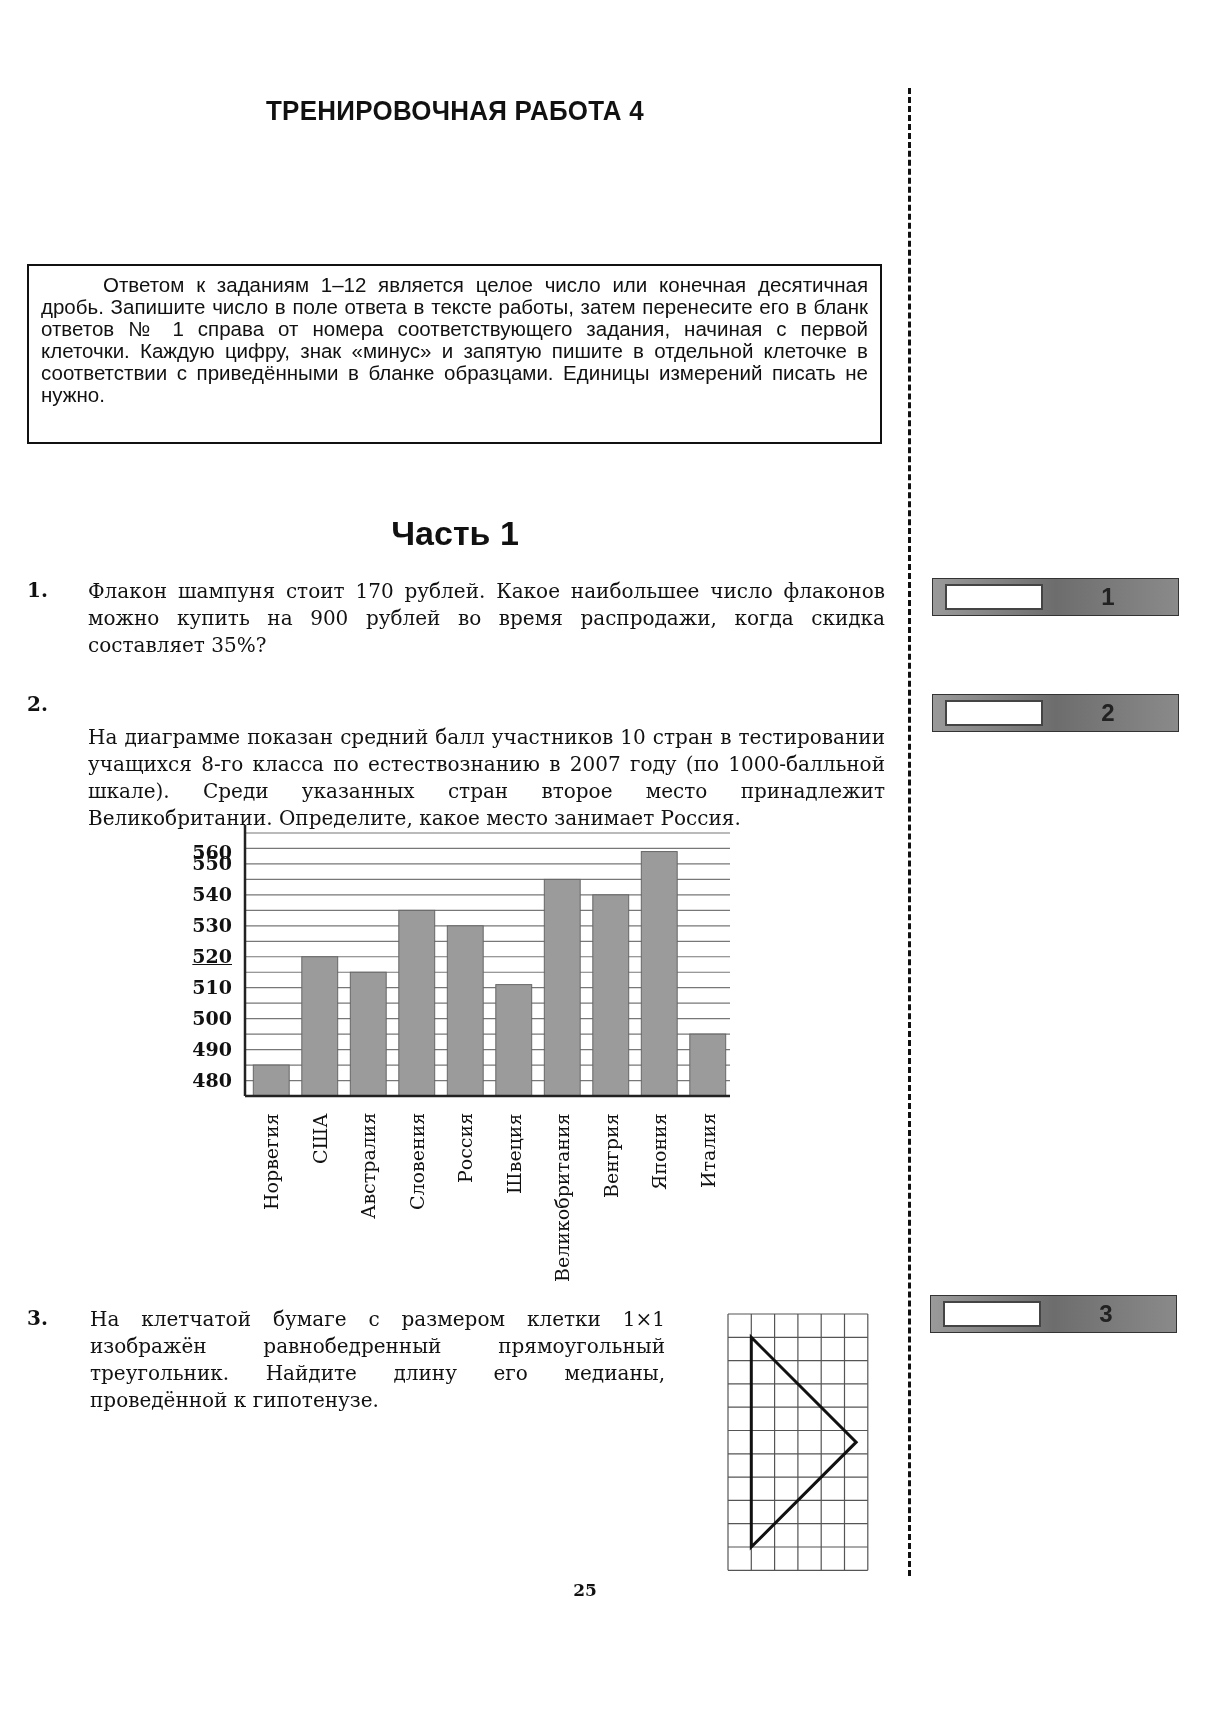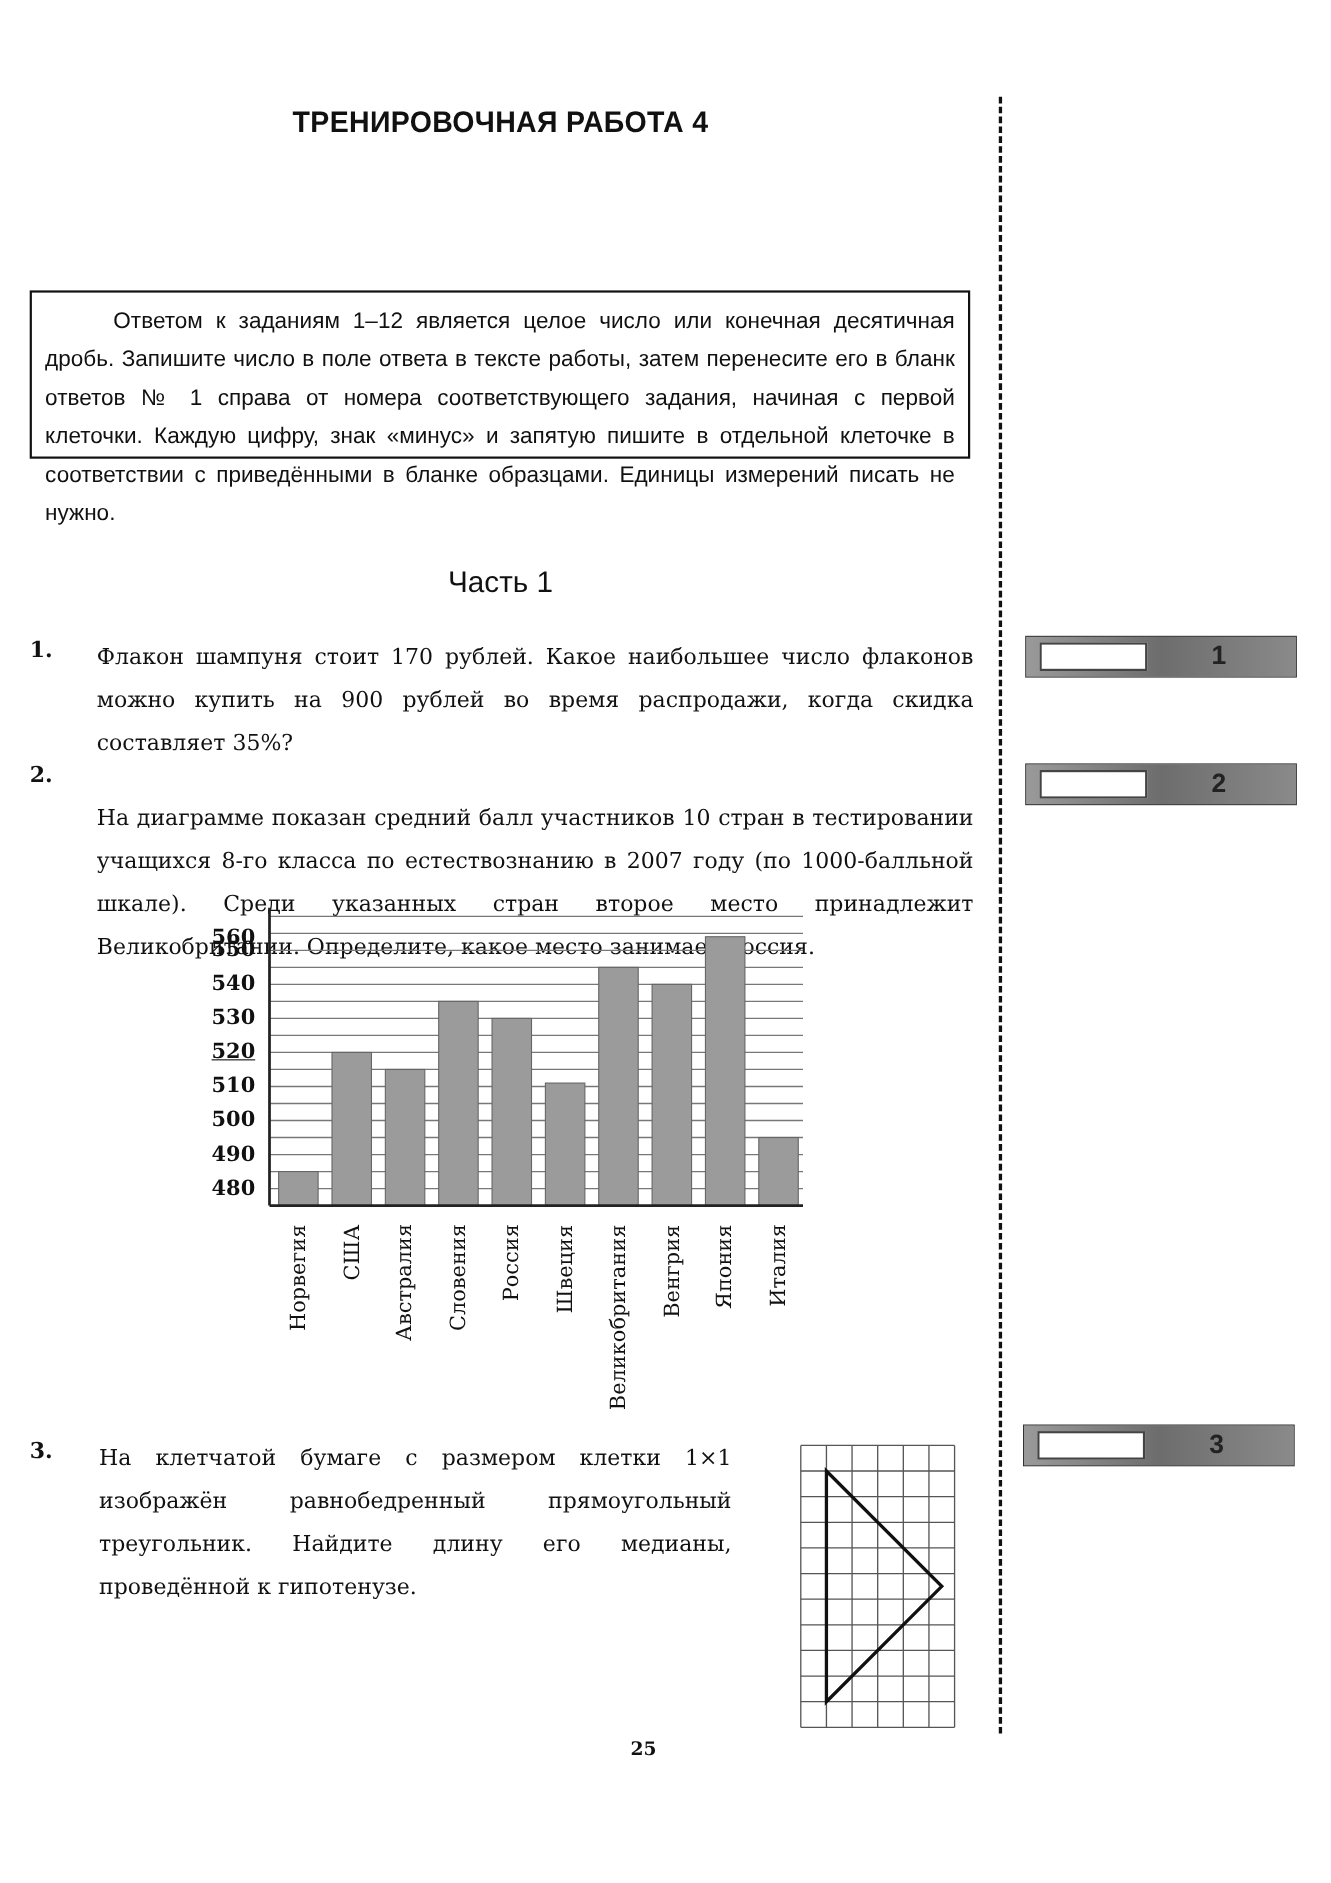--- a/index.html
+++ b/index.html
@@ -1,27 +1,27 @@
 <!DOCTYPE html>
 <html><head>
 <meta charset="utf-8">
 <style>
   html,body{margin:0;padding:0;background:#fff;}
   body{width:1210px;height:1712px;position:relative;overflow:hidden;color:#111;
        font-family:"DejaVu Serif","Liberation Serif",serif;}
   .abs{position:absolute;}
   .title{left:0;width:910px;top:96px;text-align:center;font-family:"Liberation Sans",sans-serif;
          font-weight:bold;font-size:27px;letter-spacing:0.3px;transform:scaleX(0.96);}
-  .instr{left:27px;top:264px;width:855px;height:153px;border:2px solid #111;box-sizing:border-box;
-         padding:8px 12px 0 12px;font-family:"Liberation Sans",sans-serif;font-size:20.5px;line-height:35px;
+  .instr{left:27px;top:264px;width:855px;height:180px;border:2px solid #111;box-sizing:border-box;
+         padding:8px 12px 0 12px;font-family:"Liberation Sans",sans-serif;font-size:20.5px;line-height:22px;
          text-align:justify;}
   .instr p{margin:0;text-indent:62px;}
-  .part{left:0;width:910px;top:514px;text-align:center;font-family:"Liberation Sans",sans-serif;font-weight:normal;font-size:27px;}
+  .part{left:0;width:910px;top:514px;text-align:center;font-family:"Liberation Sans",sans-serif;font-weight:bold;font-size:34px;}
   .task-num{font-weight:bold;font-size:20px;}
-  .task-text{font-size:20px;line-height:39px;text-align:justify;}
+  .task-text{font-size:20px;line-height:27px;text-align:justify;}
   .dash-line{left:908px;top:88px;width:0;height:1488px;border-left:3px dashed #111;}
   .ans-box{width:247px;height:38px;background:linear-gradient(90deg,#9a9a9a,#6d6d6d 50%,#8a8a8a);border:1px solid #333;box-sizing:border-box;}
   .ans-box .field{position:absolute;left:12px;top:5px;width:98px;height:26px;background:#fff;border:2px solid #444;box-sizing:border-box;}
   .ans-box .num{position:absolute;left:160px;top:4px;width:30px;text-align:center;font-family:"Liberation Sans",sans-serif;font-weight:bold;font-size:24px;color:#222;}
   .ylabel{position:absolute;right:0;font-size:19px;font-weight:bold;}
   .xlabel{position:absolute;transform-origin:left top;transform:rotate(-90deg);white-space:nowrap;font-size:19px;}
   .page-num{left:0;width:1170px;top:1580px;text-align:center;font-weight:bold;font-size:17px;}
 </style>
 </head>
 <body>

